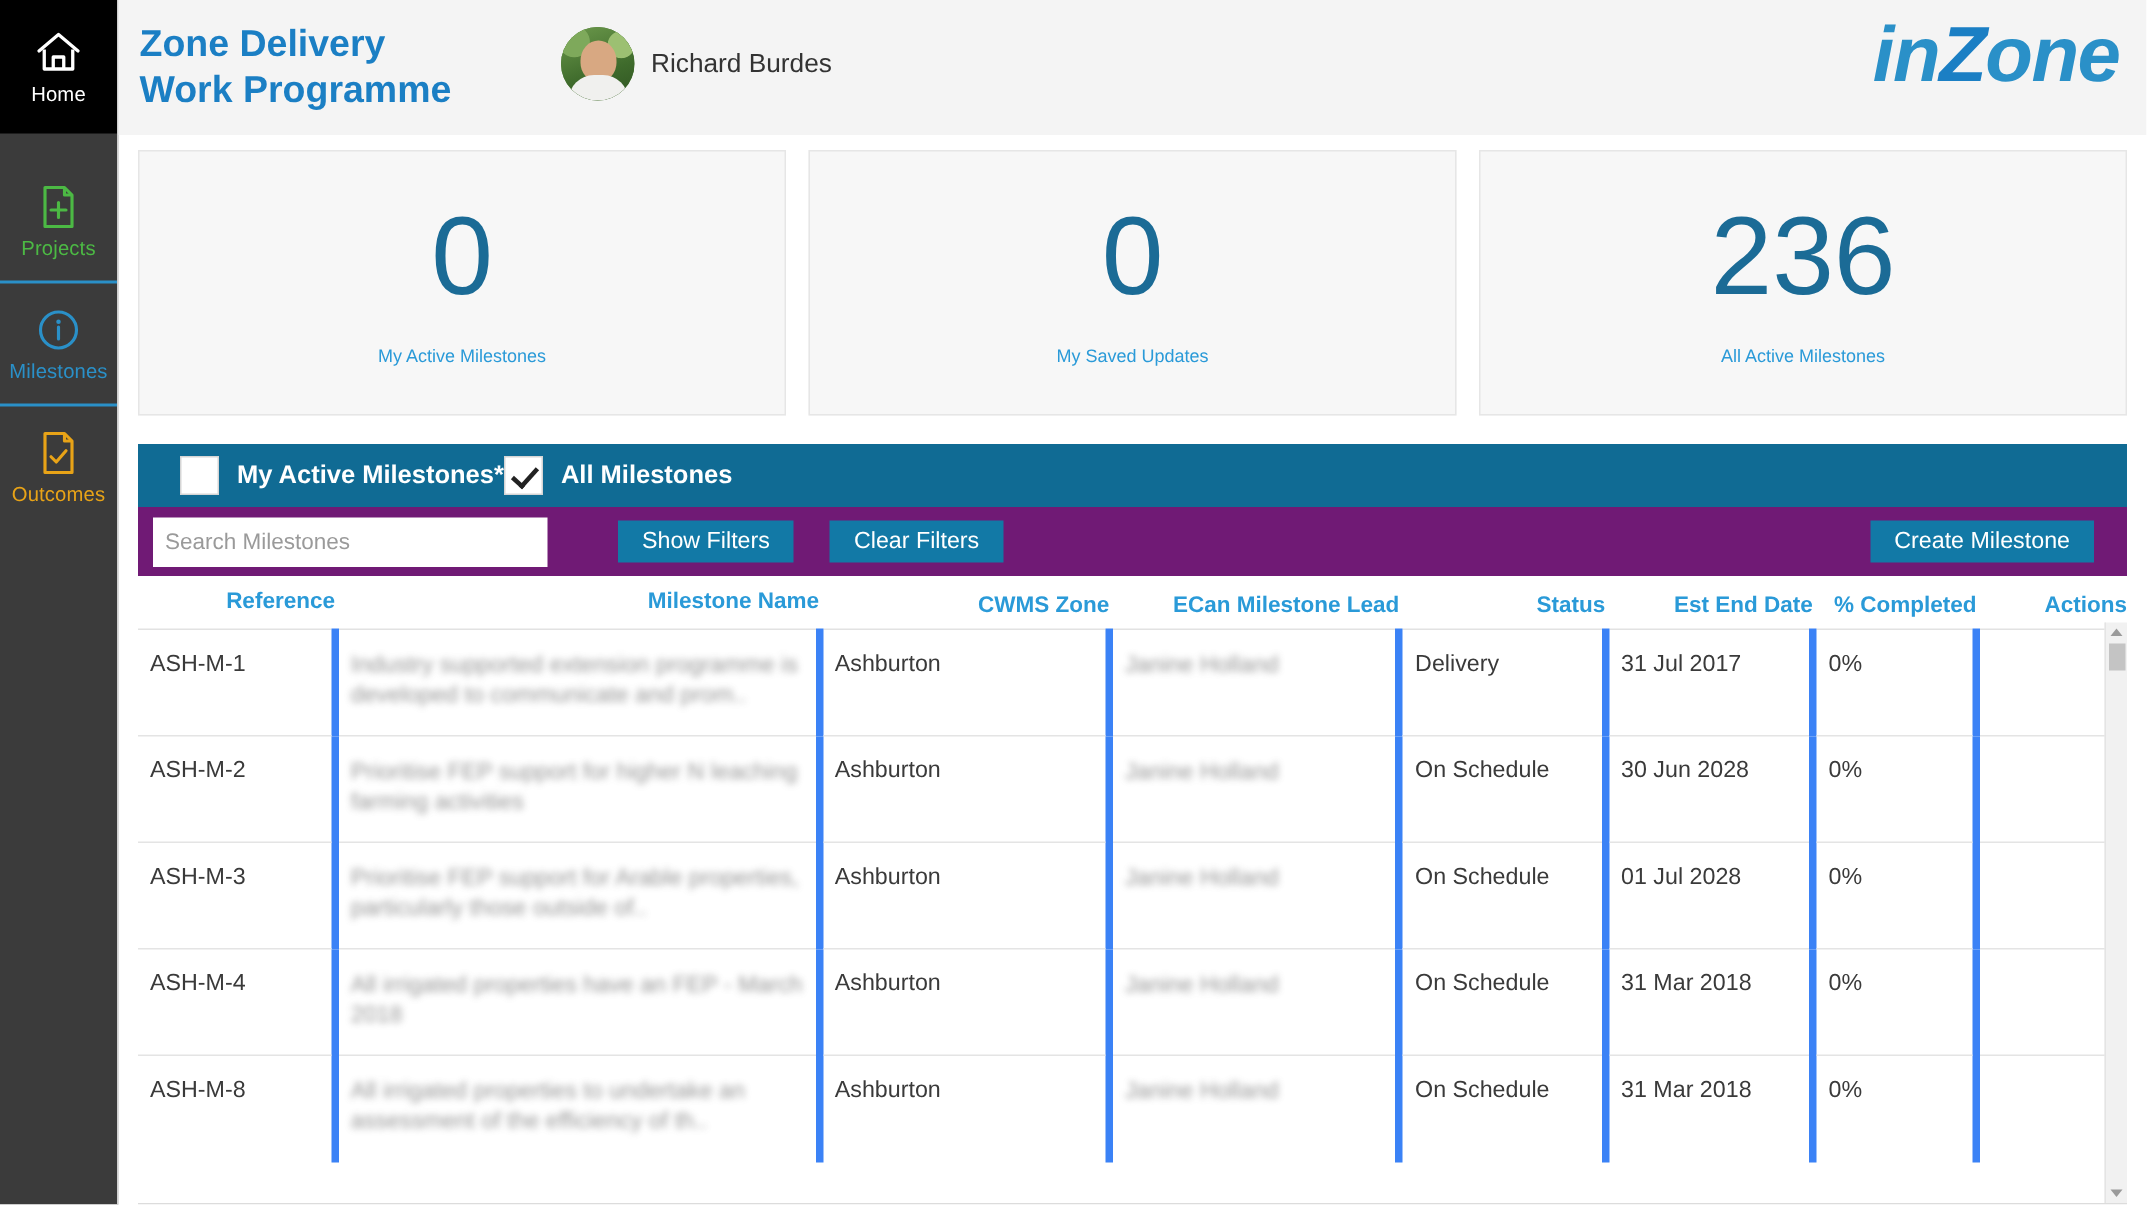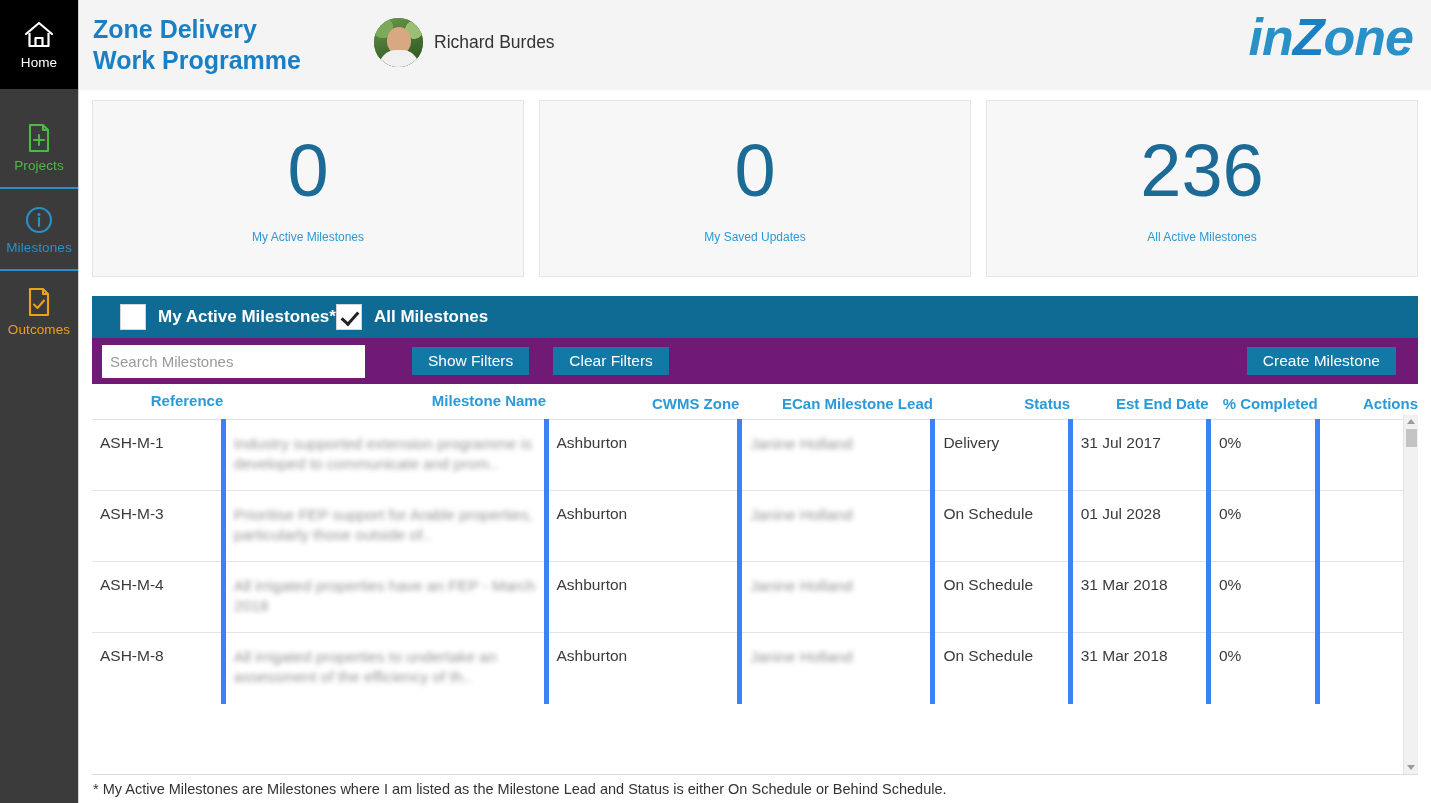--- a/index.html
+++ b/index.html
@@ -403,20 +403,30 @@
             <td>ASH-M-1</td>
             <td class="cell-multi blurred">Industry supported extension programme is developed to communicate and prom..</td>
             <td>Ashburton</td>
             <td class="blurred">Janine Holland</td>
             <td>Delivery</td>
             <td>31 Jul 2017</td>
             <td>0%</td>
             <td></td>
           </tr>
           <tr>
+            <td>ASH-M-2</td>
+            <td class="cell-multi blurred">Prioritise FEP support for higher N leaching farming activities</td>
+            <td>Ashburton</td>
+            <td class="blurred">Janine Holland</td>
+            <td>On Schedule</td>
+            <td>30 Jun 2028</td>
+            <td>0%</td>
+            <td></td>
+          </tr>
+          <tr>
             <td>ASH-M-3</td>
             <td class="cell-multi blurred">Prioritise FEP support for Arable properties, particularly those outside of..</td>
             <td>Ashburton</td>
             <td class="blurred">Janine Holland</td>
             <td>On Schedule</td>
             <td>01 Jul 2028</td>
             <td>0%</td>
             <td></td>
           </tr>
           <tr>
@@ -442,16 +452,15 @@
         </tbody>
       </table>
 
       <div class="vscroll">
         <span class="arrow-up"></span>
         <span class="thumb"></span>
         <span class="arrow-down"></span>
       </div>
     </div>
 
-    <div class="footnote">* My Active Milestones are Milestones where I am listed as the Milestone Lead and Status is either On Schedule or Behind Schedule.</div>
 
   </div>
 </div>
 
 </body></html>

